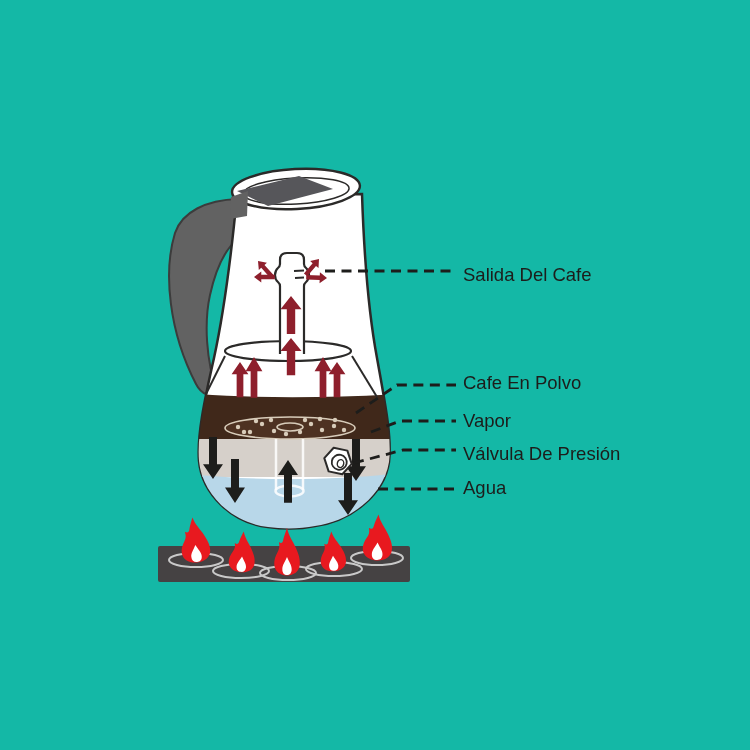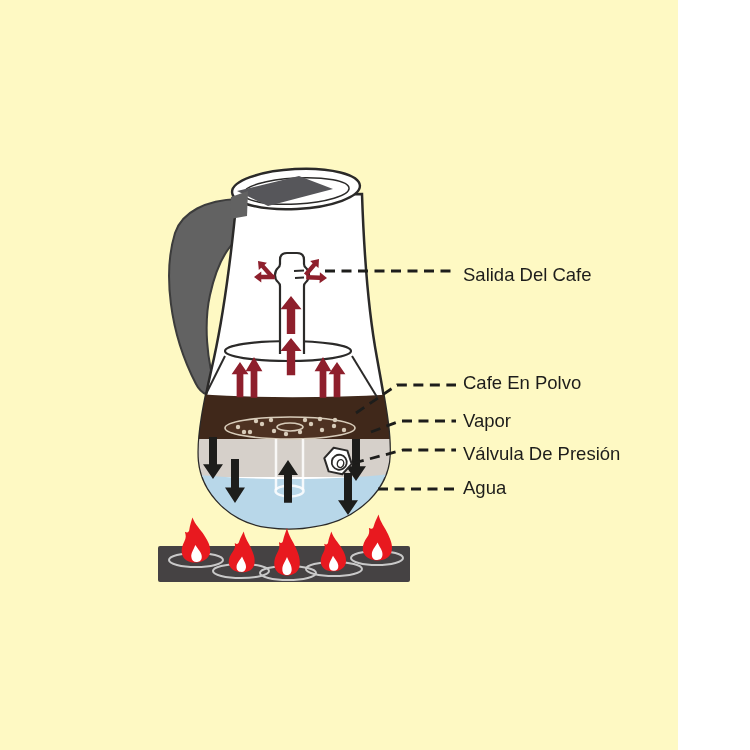--- a/index.html
+++ b/index.html
@@ -1,16 +1,16 @@
 <!DOCTYPE html>
 <html><head>
 <meta charset="utf-8">
 <style>
   html,body{margin:0;padding:0;background:#ffffff;}
-  .stage{position:relative;width:678px;height:750px;background:#fef9c3;overflow:hidden;
+  .stage{position:relative;width:750px;height:750px;background:#14b8a6;overflow:hidden;
          font-family:"Liberation Sans",sans-serif;}
   svg{display:block;}
   text{font-family:"Liberation Sans",sans-serif;font-size:18.5px;fill:#1d1d1b;}
 </style>
 </head>
 <body>
 
 <div class="stage">
 <svg width="750" height="750" viewBox="0 0 750 750">
   <defs>

